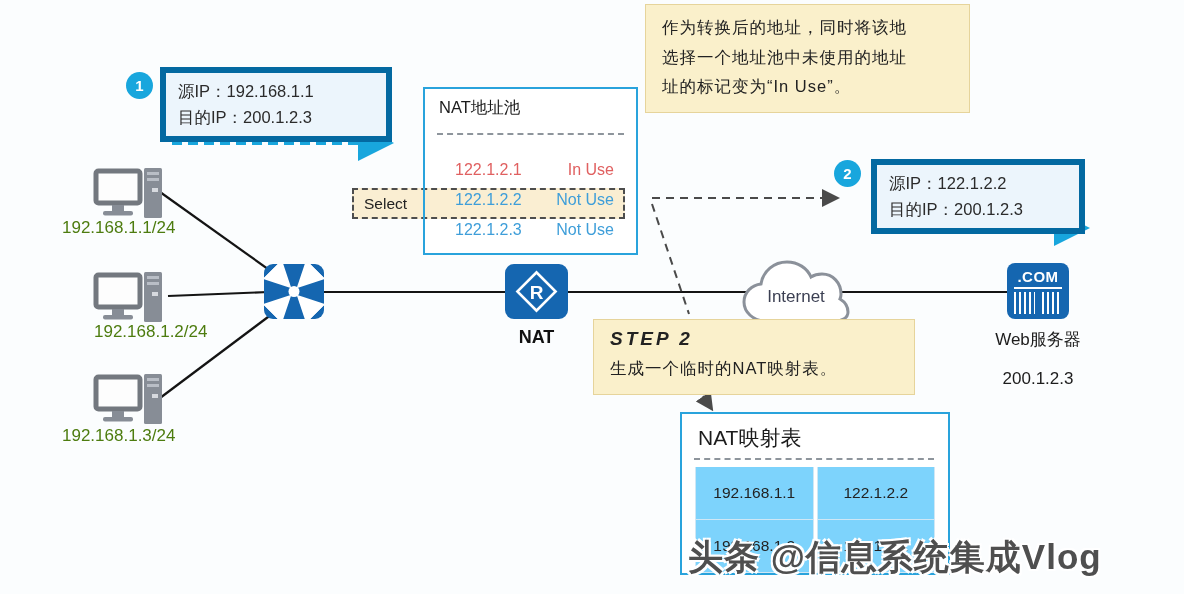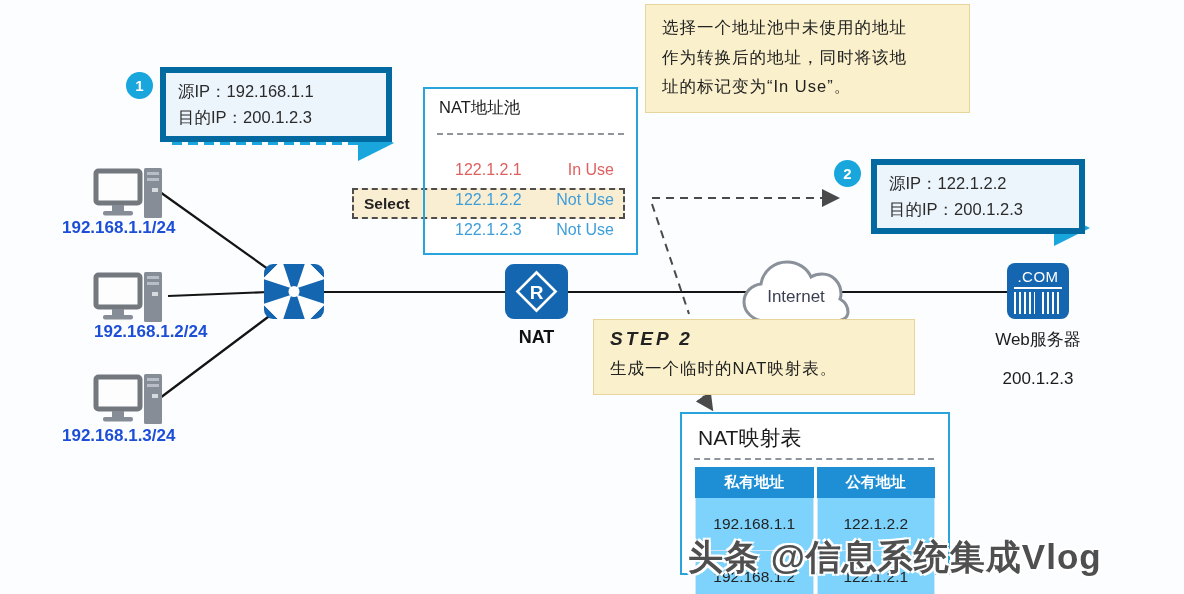--- a/index.html
+++ b/index.html
@@ -25,44 +25,44 @@
         padding:8px 16px 10px;color:#222;}
   .pos-step1{left:645px;top:4px;width:291px;}
   .pos-step2{left:593px;top:319px;width:288px;}
   .note-title{font-style:italic;font-weight:bold;font-size:19px;letter-spacing:3px;margin-bottom:4px;}
   .note-line{font-size:16.5px;font-weight:500;line-height:1.8;letter-spacing:1px;}
 
   
   .pool-bg{position:absolute;left:423px;top:87px;width:215px;height:168px;background:#fff;z-index:1;}
   .select-box{position:absolute;left:352px;top:188px;width:269px;height:27px;background:#faeed2;
               border:2px dashed #4d4d4d;z-index:2;display:flex;align-items:center;}
-  .select-label{font-size:15.5px;color:#222;margin-left:10px;font-weight:bold;}
+  .select-label{font-size:15.5px;color:#222;margin-left:10px;}
   .pool-content{position:absolute;left:423px;top:87px;width:215px;height:152px;z-index:3;}
   .pool-title{position:absolute;left:16px;top:10px;font-size:16.5px;color:#1c1c1c;}
   .pool-sep{position:absolute;left:14px;right:14px;top:46px;border-top:2px dashed #8e959c;}
   .pool-row{position:absolute;left:0;right:0;height:22px;display:flex;align-items:center;
             justify-content:space-between;padding:0 24px 0 32px;font-size:16px;}
   .row1{top:72px;} .row2{top:102px;} .row3{top:132px;}
   .red{color:#e06060;} .blue{color:#3e9ed9;}
   .pool-border{position:absolute;left:423px;top:87px;width:215px;height:168px;
                border:2px solid #29a3dc;box-sizing:border-box;z-index:4;pointer-events:none;}
 
   
   .host-icon{position:absolute;z-index:3;}
-  .host-label{position:absolute;font-size:17px;color:#1d4ed8;z-index:3;font-weight:bold;}
+  .host-label{position:absolute;font-size:17px;color:#4d7c0f;z-index:3;}
 
   
   .dev-icon{position:absolute;z-index:3;}
   .dev-label{position:absolute;font-size:18px;font-weight:bold;color:#111;text-align:center;z-index:3;}
   .srv-label{position:absolute;font-size:17px;color:#1c1c1c;text-align:center;z-index:3;}
 
   
   .server-icon{position:absolute;left:1007px;top:263px;width:62px;height:56px;background:#1566b0;
                border-radius:8px;z-index:3;display:flex;flex-direction:column;padding:5px 6px;box-sizing:border-box;}
-  .server-com{color:#fff;font-weight:normal;font-size:15px;text-align:center;letter-spacing:0.5px;}
+  .server-com{color:#fff;font-weight:bold;font-size:15px;text-align:center;letter-spacing:0.5px;}
   .server-rule{height:2px;background:#fff;margin:2px 1px;}
   .server-bars{flex:1;display:flex;gap:7px;margin:1px 1px 0;}
   .server-bars div{flex:1;background:repeating-linear-gradient(90deg,#fff 0,#fff 2px,transparent 2px,transparent 5px);}
 
   
   .map-box{position:absolute;left:680px;top:412px;width:270px;height:163px;background:#fff;
            border:2px solid #29a3dc;box-sizing:border-box;z-index:4;}
   .map-title{position:absolute;left:16px;top:10px;font-size:21px;color:#1c1c1c;}
   .map-sep{position:absolute;left:12px;right:14px;top:44px;border-top:2px dashed #8e959c;}
   .map-table{position:absolute;left:13px;top:53px;right:13px;}
@@ -106,22 +106,22 @@
     <line x1="703" y1="396" x2="711" y2="408" stroke="#4a4a4a" stroke-width="2" marker-end="url(#mgray)"></line>
   </svg>
 
   <div class="badge pos-badge1">1</div>
   <div class="packet-box pos-packet1">
     <div>源IP：192.168.1.1</div>
     <div>目的IP：200.1.2.3</div>
   </div>
 
   <div class="note pos-step1">
+    <div class="note-line">作为转换后的地址，同时将该地</div>
     <div class="note-line">选择一个地址池中未使用的地址</div>
-    <div class="note-line">作为转换后的地址，同时将该地</div>
     <div class="note-line">址的标记变为“In Use”。</div>
   </div>
 
   <div class="pool-bg"></div>
   <div class="select-box">
     <span class="select-label">Select</span>
   </div>
   <div class="pool-content">
     <div class="pool-title">NAT地址池</div>
     <div class="pool-sep"></div>
@@ -220,24 +220,20 @@
 
   <div class="note pos-step2">
     <div class="note-title">STEP 2</div>
     <div class="note-line">生成一个临时的NAT映射表。</div>
   </div>
 
   <div class="map-box">
     <div class="map-title">NAT映射表</div>
     <div class="map-sep"></div>
     <div class="map-table">
-      <div class="map-hrow">
-        <div class="hcell">私有地址</div>
-        <div class="hcell">公有地址</div>
-      </div>
       <div class="map-row">
         <div class="cell">192.168.1.1</div>
         <div class="cell">122.1.2.2</div>
       </div>
       <div class="map-row">
         <div class="cell">192.168.1.2</div>
         <div class="cell">122.1.2.1</div>
       </div>
     </div>
   </div>

